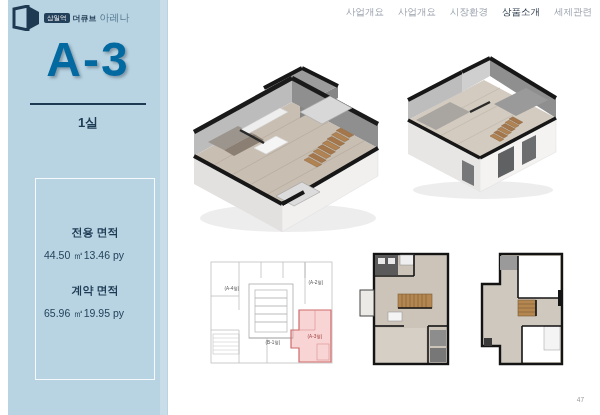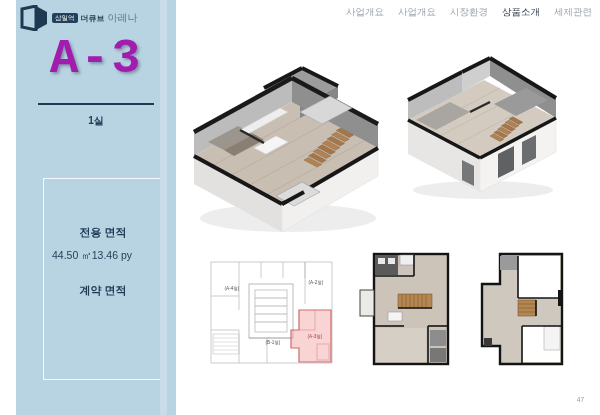--- a/index.html
+++ b/index.html
@@ -1,32 +1,32 @@
 <!DOCTYPE html>
 <html><head>
 <meta charset="utf-8">
 <style>
   html,body{margin:0;padding:0;}
   body{
     width:600px;height:415px;position:relative;overflow:hidden;
     background:#ffffff;font-family:"Liberation Sans",sans-serif;
   }
   
-  .sidebar{position:absolute;left:16px;top:0;width:160px;height:415px;background:#b8d3e1;}
+  .sidebar{position:absolute;left:8px;top:0;width:160px;height:415px;background:#b8d3e1;}
   .sidebar-strip{position:absolute;left:160px;top:0;width:7px;height:415px;background:#c9dde9;}
   .brand{position:absolute;top:5px;left:3px;display:flex;align-items:center;gap:3px;}
   .brand-badge{background:#23405a;color:#fff;font-size:6.5px;padding:1px 3px;border-radius:2px;line-height:1.1;}
   .brand-name{font-size:8px;font-weight:bold;color:#1e3a52;}
   .brand-suffix{font-size:10px;color:#53788f;}
   .unit-title{position:absolute;top:32px;left:0;width:160px;text-align:center;
-    font-size:48px;font-weight:800;color:#a21caf;letter-spacing:2px;
-    text-shadow:2px 2px 3px rgba(20,40,60,.35);font-family:Liberation Mono, monospace;}
+    font-size:48px;font-weight:800;color:#0369a1;letter-spacing:2px;
+    text-shadow:2px 2px 3px rgba(20,40,60,.35);}
   .divider{position:absolute;top:103px;left:22px;width:116px;height:2px;background:#1c3a54;}
   .room-count{position:absolute;top:114px;left:0;width:160px;text-align:center;
-    font-size:10px;font-weight:bold;color:#1c3a54;}
+    font-size:13px;font-weight:bold;color:#1c3a54;}
   .info-box{position:absolute;top:178px;left:27px;width:118px;height:200px;
     border:1.5px solid rgba(255,255,255,.85);}
   .area-label{position:absolute;left:0;width:100%;text-align:center;
     font-size:11px;font-weight:bold;color:#1c3a54;}
   .area-row{position:absolute;left:8px;right:8px;display:flex;
     font-size:10.5px;color:#24435c;}
   .lbl1{top:46px;} .row1{top:70px;} .lbl2{top:104px;} .row2{top:128px;}
   
   .topnav{position:absolute;top:6px;right:8px;display:flex;gap:14px;font-size:9.5px;color:#9aa2ac;text-align:center;}
   .topnav .nav-item{cursor:default;}
@@ -58,20 +58,24 @@
   <div class="divider"></div>
   <div class="room-count">1실</div>
 
   <div class="info-box">
     <div class="area-label lbl1">전용 면적</div>
     <div class="area-row row1">
       <span>44.50 ㎡</span>
       <span>13.46 py</span>
     </div>
     <div class="area-label lbl2">계약 면적</div>
+    <div class="area-row row2">
+      <span>65.96 ㎡</span>
+      <span>19.95 py</span>
+    </div>
   </div>
 </div>
 <div class="sidebar-strip"></div>
 
 <div class="topnav">
   <span class="nav-item">사업개요</span>
   <span class="nav-item">사업개요</span>
   <span class="nav-item">시장환경</span>
   <span class="nav-item active">상품소개</span>
   <span class="nav-item">세제관련</span>

